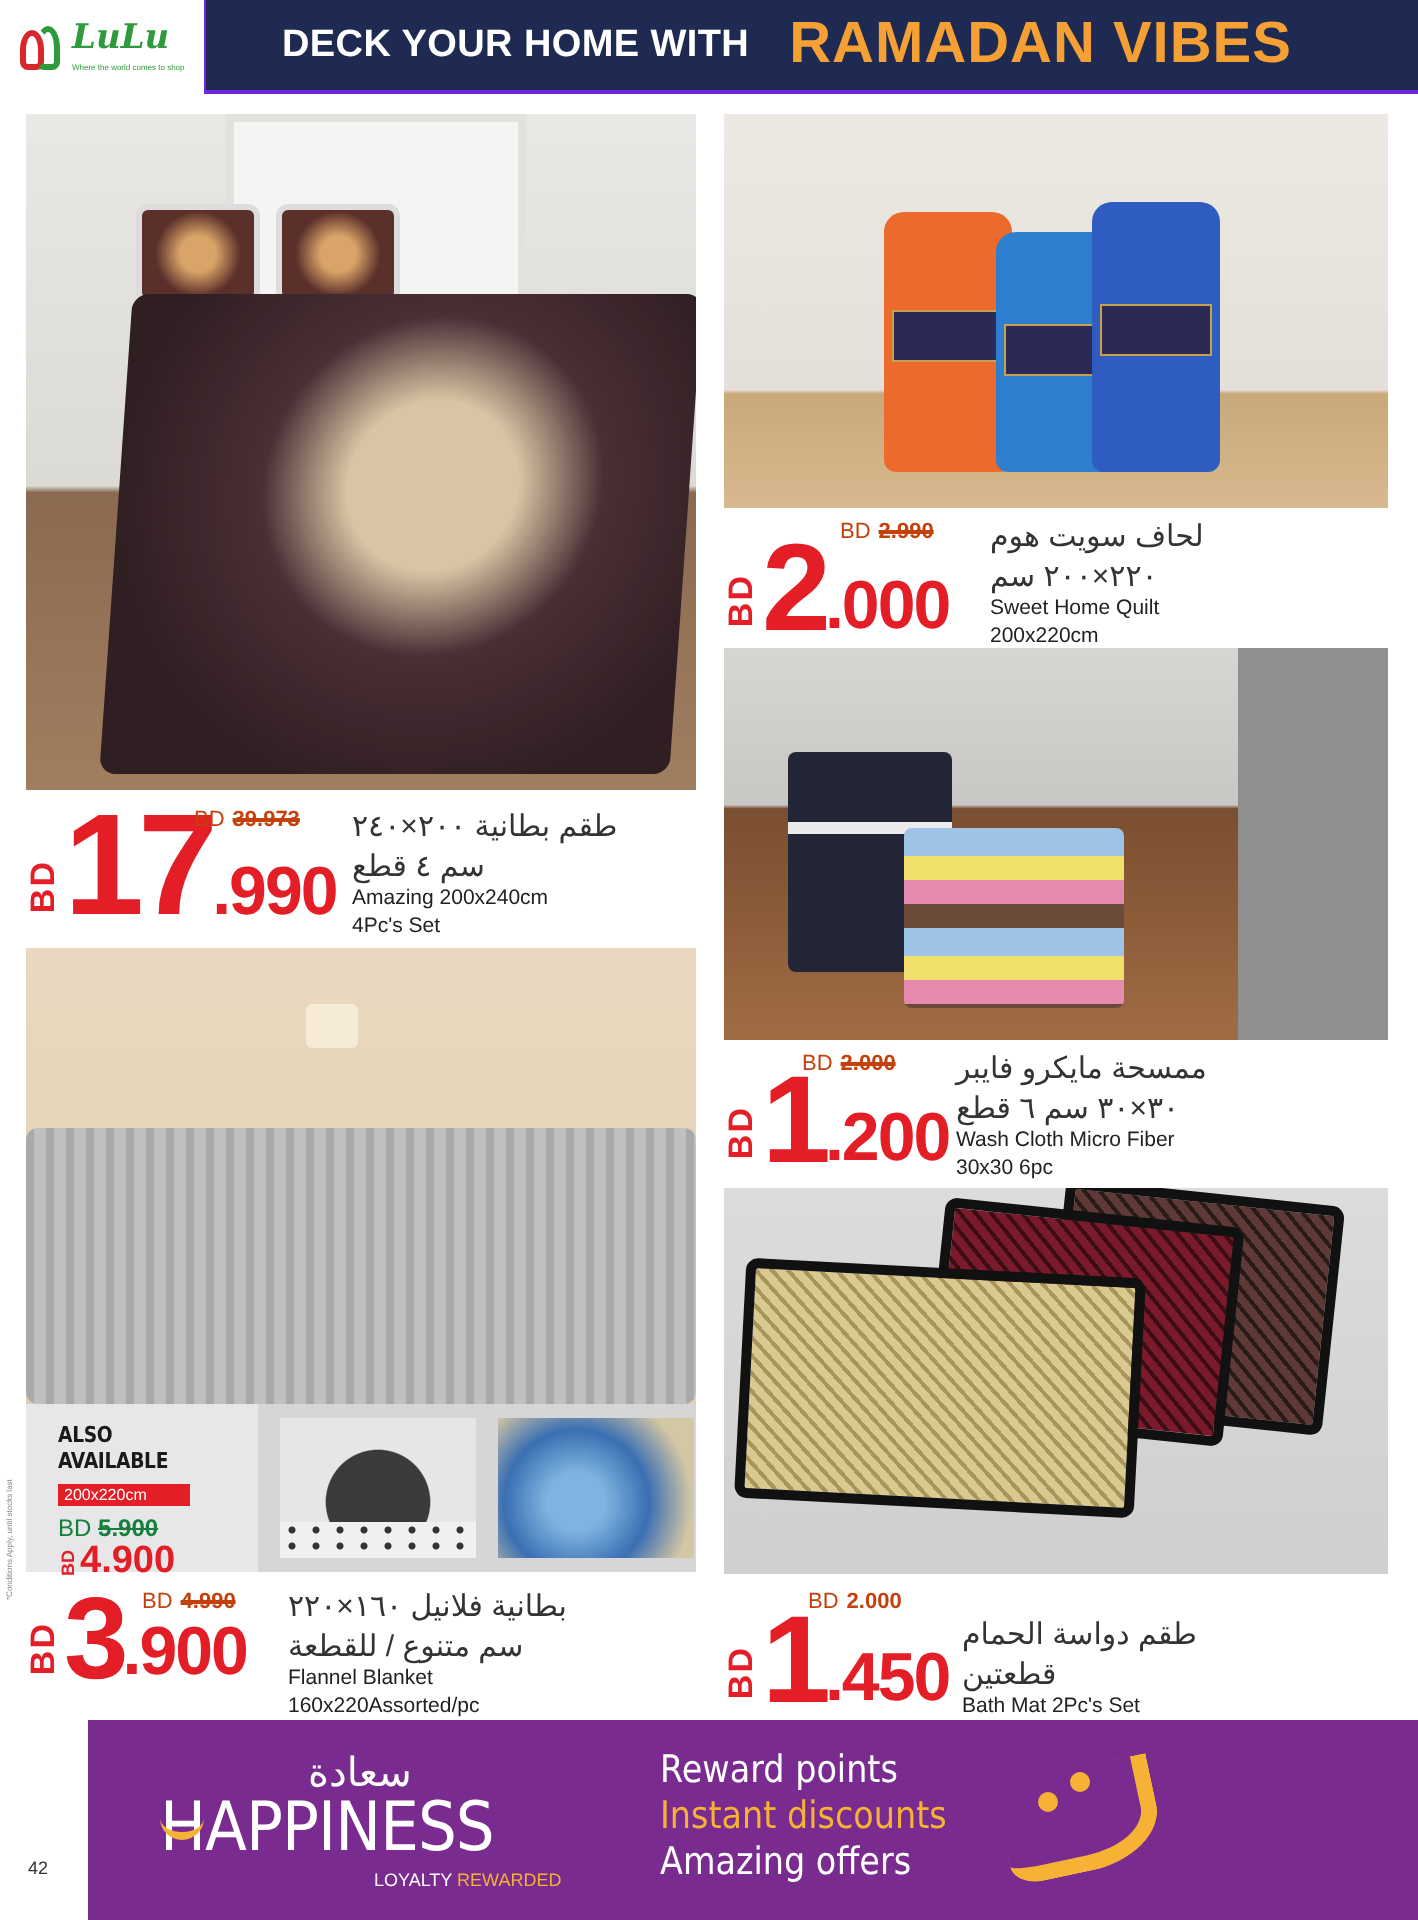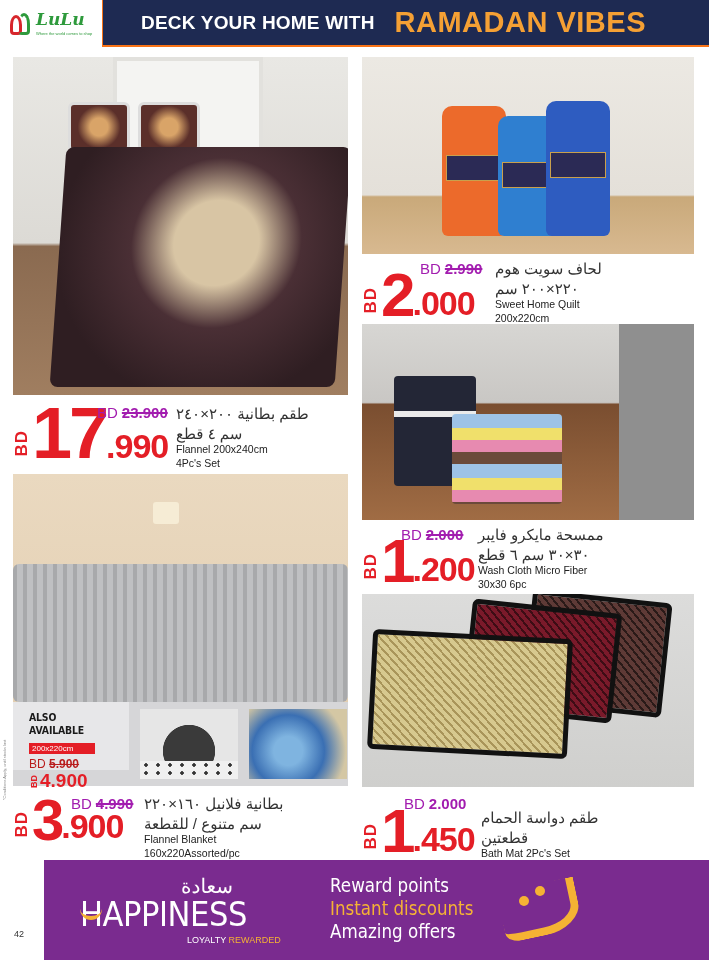--- a/index.html
+++ b/index.html
@@ -1,19 +1,19 @@
 <!DOCTYPE html>
 <html><head>
 <meta charset="utf-8">
 <style>
   * { box-sizing: border-box; margin: 0; padding: 0; }
   body { width: 709px; height: 960px; background: #ffffff; font-family: "Liberation Sans", sans-serif; position: relative; overflow: hidden; }
 
   
-  .header { position: absolute; left: 0; top: 0; width: 709px; height: 47px; background: #f97316; }
+  .header { position: absolute; left: 0; top: 0; width: 709px; height: 47px; background: #6d28d9; }
   .logo-box { position: absolute; left: 0; top: 0; width: 102px; height: 47px; background: #fff; display: flex; align-items: center; padding-left: 8px; gap: 4px; }
   .logo-mark { width: 24px; height: 26px; position: relative; }
   .logo-mark .r1 { position: absolute; left: 2px; top: 4px; width: 12px; height: 20px; border: 3px solid #d7262c; border-radius: 50% 50% 4px 4px; }
   .logo-mark .r2 { position: absolute; left: 10px; top: 2px; width: 12px; height: 22px; border: 3px solid #2e9a3c; border-radius: 50% 50% 4px 4px; border-left-color: transparent; }
   .logo-text { font-family: "DejaVu Serif", serif; font-style: italic; font-weight: bold; color: #2e9a3c; font-size: 17px; line-height: 1; }
   .logo-tag { font-size: 4px; color: #2e9a3c; display: block; margin-top: 2px; }
   .banner { position: absolute; left: 103px; top: 0; width: 690px; height: 45px; background: #1e2a52; display: flex; align-items: center; padding-left: 38px; gap: 20px; }
   .banner-small { color: #ffffff; font-weight: bold; font-size: 19px; letter-spacing: 0.2px; }
   .banner-big { color: #f5a034; font-weight: bold; font-size: 29px; letter-spacing: 0.5px; }
 
@@ -39,51 +39,51 @@
   .p-bed2 .lamp { position: absolute; left: 140px; top: 28px; width: 26px; height: 22px; background: #f6ecd5; border-radius: 3px; }
 
   .p-mat { left: 362px; top: 594px; width: 332px; height: 193px; background: linear-gradient(180deg, #dcdcdb 0%, #cfcfcd 100%); }
   .mat { position: absolute; border: 5px solid #111; border-radius: 6px; }
   .mat.cream { left: 8px; top: 40px; width: 200px; height: 120px; background: repeating-linear-gradient(45deg, #d7c98f 0 4px, #a9955a 4px 6px); transform: rotate(3deg); }
   .mat.red { left: 105px; top: 12px; width: 150px; height: 110px; background: repeating-linear-gradient(45deg, #7a1a2a 0 4px, #3d0d15 4px 6px); transform: rotate(6deg); }
   .mat.brown { left: 165px; top: 2px; width: 140px; height: 115px; background: repeating-linear-gradient(45deg, #5e3a36 0 4px, #2a1a18 4px 6px); transform: rotate(6deg); }
 
   
   .also { position: absolute; left: 13px; top: 702px; width: 335px; height: 84px; background: #d6d6d8; }
-  .also-panel { position: absolute; left: 0; top: 0; width: 116px; height: 68px; background: #e7e7e9; padding: 9px 0 12px 16px; }
+  .also-panel { position: absolute; left: 0; top: 0; width: 116px; height: 84px; background: #e7e7e9; padding: 9px 0 12px 16px; }
   .also-title { font-weight: bold; font-size: 11px; color: #1a1a1a; letter-spacing: -0.2px; font-family: "DejaVu Sans", sans-serif; transform: scaleX(0.85); transform-origin: left; }
   .also-size { display: inline-block; margin-top: 2px; background: #e41e26; color: #fff; font-size: 8px; padding: 1px 3px; width: 66px; }
-  .also-old { font-size: 12px; color: #b91c1c; margin-top: 2px; }
+  .also-old { font-size: 12px; color: #15803d; margin-top: 2px; }
   .also-old s { font-weight: bold; }
   .also-new { display: flex; align-items: center; color: #e41e26; font-weight: bold; margin-top: -1px; }
   .also-new .bd-v { font-size: 9px; writing-mode: vertical-rl; transform: rotate(180deg); margin-right: 1px; }
   .also-new .val { font-size: 19px; }
   .also-img { position: absolute; top: 7px; width: 98px; height: 70px; }
   .also-img.dark { left: 127px; background: radial-gradient(circle at 50% 60%, #3a3a3a 0 40%, #e6e6e6 41%); }
   .also-img.dark::after { content: ""; position: absolute; left: 0; right: 0; bottom: 0; height: 18px; background: radial-gradient(circle, #333 1.5px, transparent 2px) 0 0/12px 8px, #f0f0f0; }
   .also-img.blue { left: 236px; background: radial-gradient(circle at 40% 60%, #7fb4e0 0 20%, #3a6fb3 50%, #d4c7a4 80%); }
 
   
   .price { position: absolute; display: flex; align-items: flex-end; }
   .bd-vert { color: #e41e26; font-weight: bold; font-size: 17px; writing-mode: vertical-rl; transform: rotate(180deg); line-height: 1; margin-right: 2px; margin-bottom: 6px; letter-spacing: 1px; }
   .big-int { color: #e41e26; font-weight: bold; font-size: 72px; line-height: 0.8; letter-spacing: -3px; }
   .big-dec { color: #e41e26; font-weight: bold; font-size: 34px; line-height: 1; margin-bottom: 0; letter-spacing: -1px; }
-  .old-price { position: absolute; font-size: 15px; color: #a21caf; white-space: nowrap; }
+  .old-price { position: absolute; font-size: 11px; color: #c2410c; white-space: nowrap; }
   .old-price .cur { font-weight: normal; margin-right: 4px; }
   .old-price s { font-weight: bold; text-decoration-thickness: 2px; }
   .desc { position: absolute; font-size: 10.5px; color: #222; line-height: 1.3; white-space: nowrap; }
   .desc .ar { direction: rtl; text-align: left; font-size: 15px; color: #333; }
 
   
   .disclaimer { position: absolute; left: 2px; top: 720px; font-size: 4px; color: #888; writing-mode: vertical-rl; transform: rotate(180deg); height: 80px; }
 
   
   .page-num { position: absolute; left: 14px; top: 905px; font-size: 9px; color: #333; margin-top: 24px; }
   .footer { position: absolute; left: 44px; top: 860px; width: 665px; height: 100px; background: #7a2b8f; }
-  .happy-ar { position: absolute; left: 110px; top: 14px; color: #fff; font-size: 20px; margin-left: 27px; }
+  .happy-ar { position: absolute; left: 110px; top: 14px; color: #fff; font-size: 20px; }
   .happy { position: absolute; left: 36px; top: 34px; color: #fff; font-size: 34px; letter-spacing: -0.5px; font-family: "DejaVu Sans", sans-serif; font-weight: normal; transform: scaleX(0.9); transform-origin: left; }
   .happy-smile { position: absolute; left: 36px; top: 38px; width: 22px; height: 22px; border-bottom: 4px solid #f5b234; border-radius: 50%; }
   .loyalty { position: absolute; left: 143px; top: 75px; font-size: 9px; color: #fff; }
   .loyalty span.rew { color: #f5b234; }
   .rewards { position: absolute; left: 286px; top: 14px; font-size: 19px; line-height: 23px; color: #fff; font-family: "DejaVu Sans", sans-serif; transform: scaleX(0.88); transform-origin: left; }
   .rewards .hl { color: #f5b234; }
   .smile-face { position: absolute; left: 455px; top: 18px; width: 80px; height: 60px; }
   .smile-face .eye { position: absolute; width: 10px; height: 10px; background: #f5b234; border-radius: 50%; }
   .smile-face .mouth { position: absolute; left: 2px; top: 6px; width: 78px; height: 52px; border-bottom: 8px solid #f5b234; border-right: 8px solid #f5b234; border-radius: 0 0 50% 20%; transform: rotate(-12deg); }
   .qr-box { position: absolute; left: 548px; top: 0; width: 68px; height: 94px; background: #fff; }
@@ -121,26 +121,26 @@
   <div class="pillow" style="left:55px"></div>
   <div class="pillow" style="left:125px"></div>
   <div class="spread"></div>
 </div>
 <div class="price" style="left:13px; top:405px;">
   <span class="bd-vert">BD</span>
   <span class="big-int">17</span>
   <span class="big-dec">.990</span>
 </div>
 <div class="old-price" style="left:97px; top:404px;">
-  <span class="cur">BD</span><s>23.900</s>
+  <span class="cur">BD</span><s>39.973</s>
 </div>
 <div class="desc" style="left:176px; top:404px;">
   <div class="ar">طقم بطانية ٢٠٠×٢٤٠</div>
   <div class="ar">سم ٤ قطع</div>
-  <div>Flannel  200x240cm</div>
+  <div>Amazing  200x240cm</div>
   <div>4Pc's Set</div>
 </div>
 
 <div class="photo p-quilt">
   <div class="roll" style="left:80px; width:64px; height:130px; background:#ec6a2b;">
       <div class="label"></div>
     </div>
   <div class="roll" style="left:136px; width:64px; height:120px; background:#2f7fd0;">
       <div class="label"></div>
     </div>

